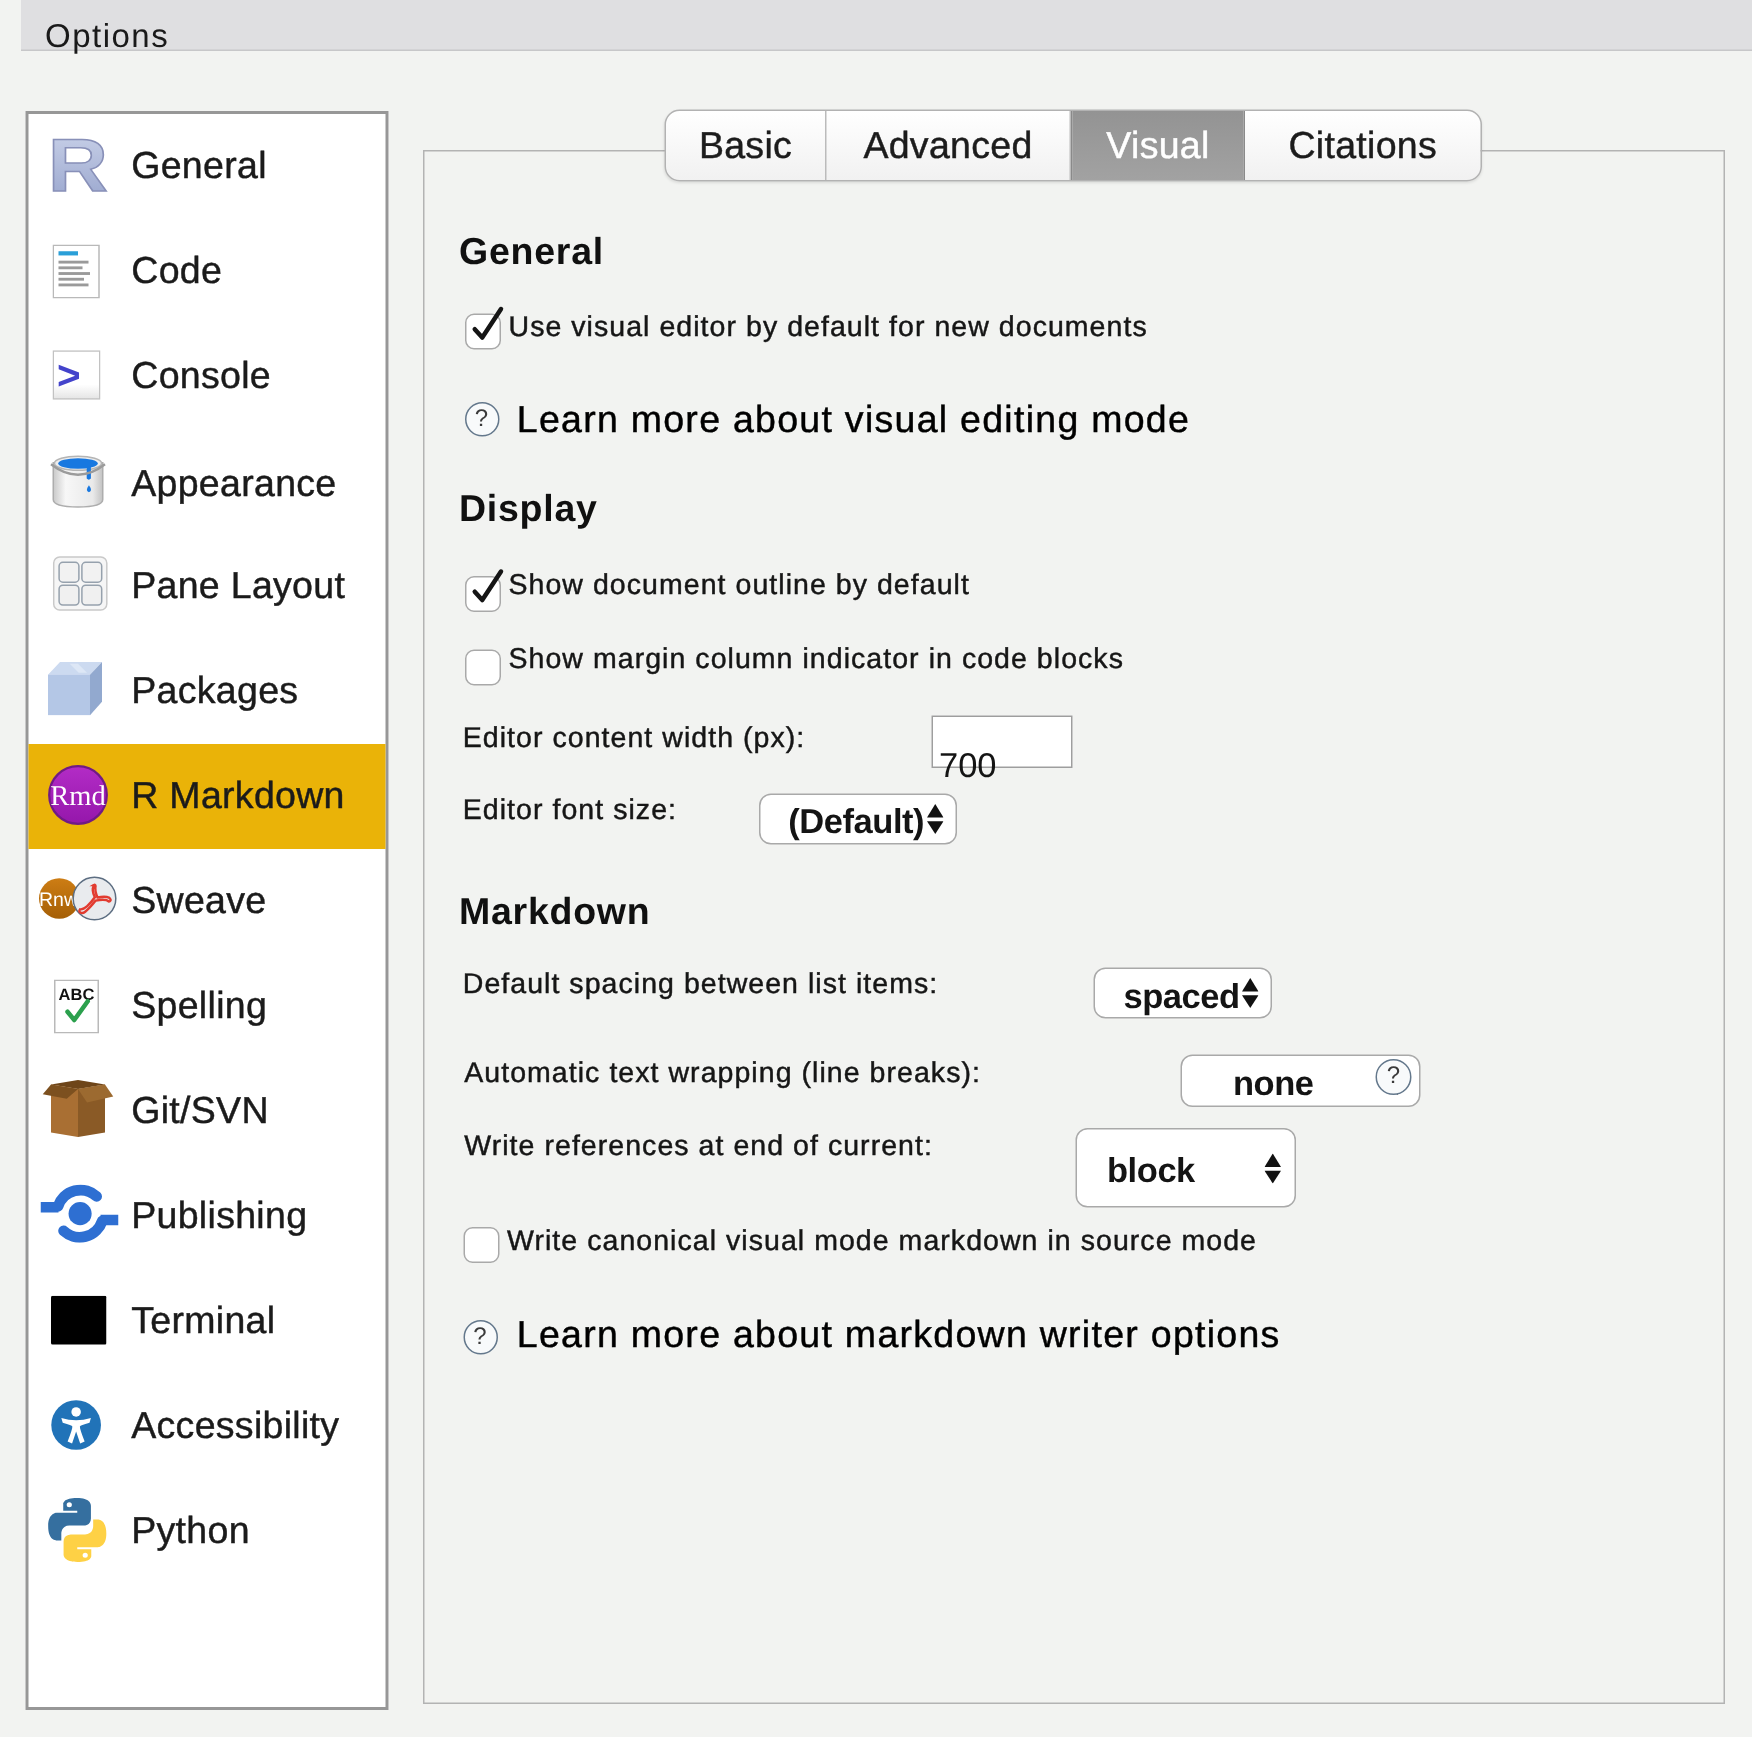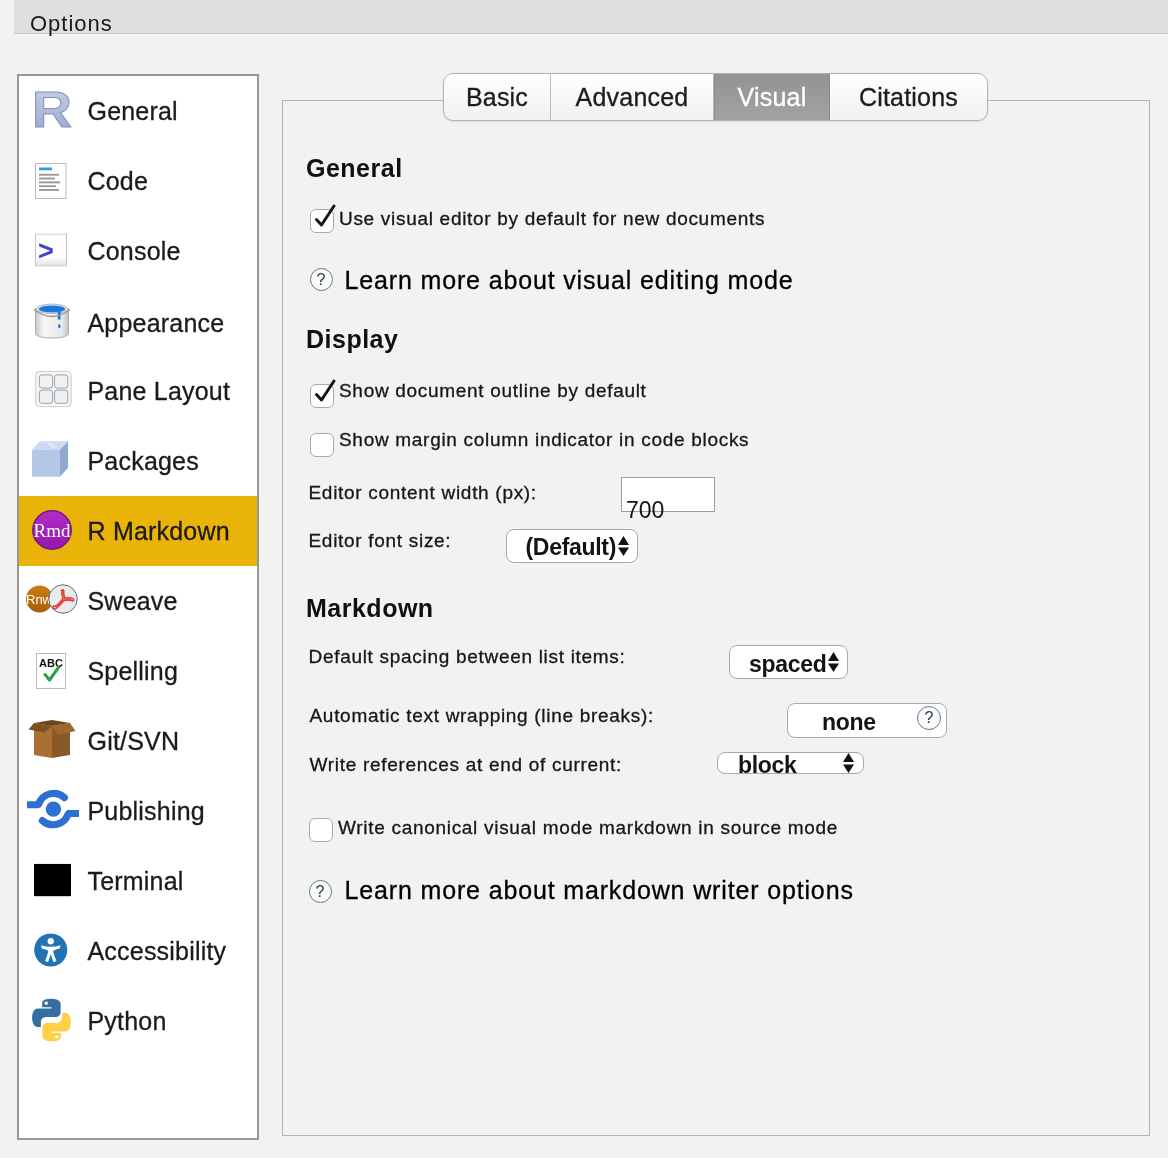--- a/index.html
+++ b/index.html
@@ -283,21 +283,21 @@
     <svg width="11" height="20" viewBox="0 0 11 20">
         <path d="M5.5 0 L11 9 L0 9 Z" fill="#111"></path>
         <path d="M0 11.5 L11 11.5 L5.5 20 Z" fill="#111"></path>
       </svg>
   </div>
   <div class="qmark" style="left:917px; top:706px; width:24px; height:24px;">
       <span>?</span>
     </div>
 
   <div class="ctext" style="left:309.5px; top:754.5px;">Write references at end of current:</div>
-  <div class="dd" style="left:716.5px; top:752px; width:147px; height:22px; padding:0 9px 0 20.5px;gap:17px;">
+  <div class="dd" style="left:716.5px; top:752px; width:147px; height:53px; padding:0 9px 0 20.5px;gap:17px;">
     <span class="txt">block</span>
     <svg width="11" height="20" viewBox="0 0 11 20">
         <path d="M5.5 0 L11 9 L0 9 Z" fill="#111"></path>
         <path d="M0 11.5 L11 11.5 L5.5 20 Z" fill="#111"></path>
       </svg>
   </div>
 
   <div class="cb" style="left:308.5px; top:818px;"></div>
   <div class="ctext" style="left:338px; top:818px;">Write canonical visual mode markdown in source mode</div>
 

